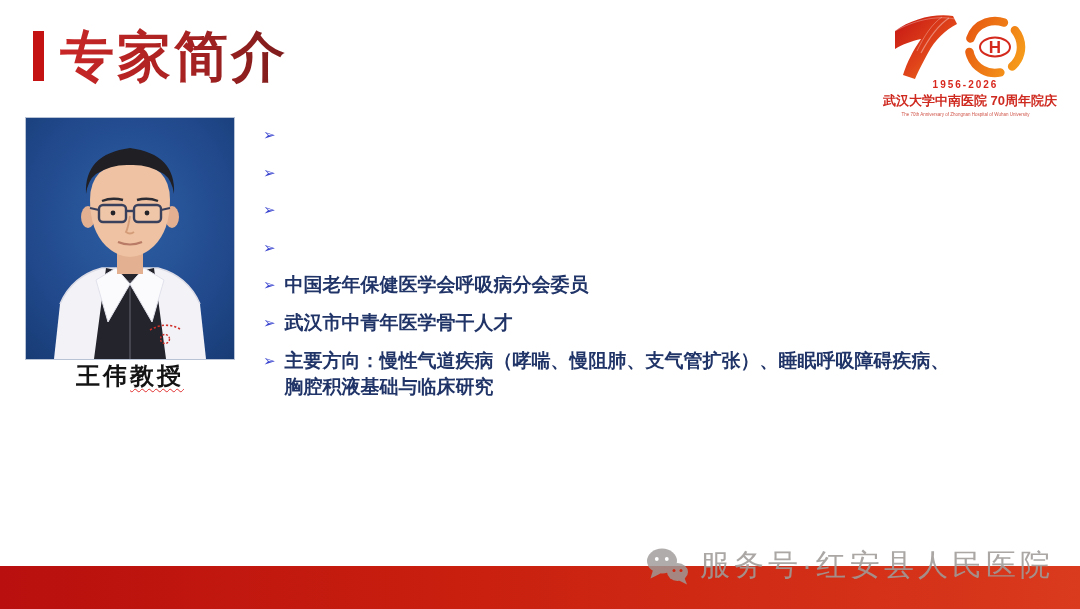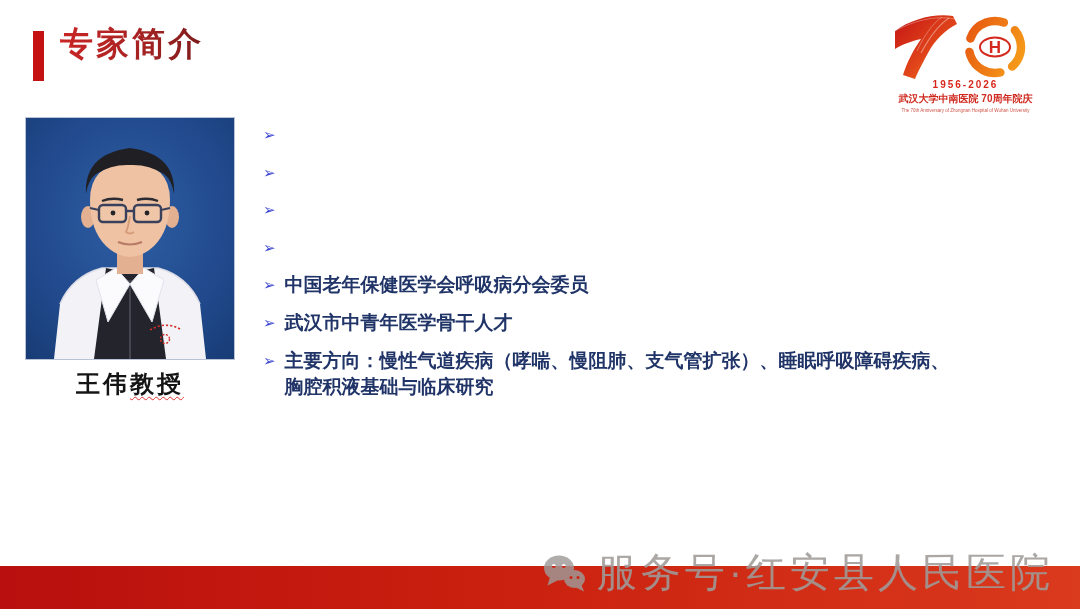--- a/index.html
+++ b/index.html
@@ -7,38 +7,38 @@
     position:relative;width:1080px;height:609px;background:#ffffff;
     overflow:hidden;font-family:"Liberation Sans","DejaVu Sans",sans-serif;
   }
   
   .title-accent{
     position:absolute;left:33px;top:31px;width:11px;height:50px;
     background:#c41212;
   }
   .page-title{
     position:absolute;left:60px;top:24px;
-    font-size:33px;font-weight:900;letter-spacing:3px;line-height:1.2;
+    font-size:54px;font-weight:900;letter-spacing:3px;line-height:1.2;
     background:linear-gradient(90deg,#c92626 0%,#a82222 55%,#7d1c1c 100%);
     -webkit-background-clip:text;background-clip:text;color:transparent;
   }
   
   .logo{position:absolute;top:5px;right:32px;width:165px;text-align:center;}
   .logo svg{display:block;margin:0 auto;}
   .logo-years{font-size:10px;font-weight:900;color:#d8281e;letter-spacing:2px;margin-top:-2px;}
-  .logo-org{font-size:10px;font-weight:700;color:#cf2a20;margin-top:2px;white-space:nowrap;}
+  .logo-org{font-size:13px;font-weight:700;color:#cf2a20;margin-top:2px;white-space:nowrap;}
   .logo-en{font-size:5px;color:#d0564a;margin-top:1px;white-space:nowrap;transform:scale(.9);transform-origin:center top;}
   
   .photo{
     position:absolute;left:25px;top:117px;width:210px;height:243px;
     border:1px solid #b9c3d6;box-sizing:border-box;background:#1c3f7c;
   }
   .photo svg{display:block;}
   .expert-name{
-    position:absolute;left:25px;top:368px;width:210px;text-align:center;
+    position:absolute;left:25px;top:360px;width:210px;text-align:center;
     font-size:24px;font-weight:600;color:#141414;letter-spacing:3px;
   }
   .expert-name .wavy{
     text-decoration:underline wavy #e03131;
     text-decoration-thickness:1px;text-underline-offset:4px;
   }
   
   .bullets{
     position:absolute;left:263px;top:120px;width:690px;
     list-style:none;margin:0;padding:2px 0 0 0;
@@ -54,21 +54,21 @@
   
   .footer-bar{
     position:absolute;left:0;top:566px;width:1080px;height:43px;
     background:linear-gradient(90deg,#b90f0e 0%,#c9200f 45%,#da3a1d 100%);
     z-index:1;
   }
   .watermark{
     position:absolute;top:545px;right:26px;z-index:3;
     display:flex;align-items:center;gap:9px;
     color:rgba(158,155,153,0.88);
-    font-size:40px;letter-spacing:4px;font-weight:400;white-space:nowrap;
+    font-size:30px;letter-spacing:4px;font-weight:400;white-space:nowrap;
   }
   .watermark svg{display:block;opacity:.82;}
 </style>
 </head>
 <body>
 
 <div class="slide">
 
   <div class="title-accent"></div>
   <div class="page-title">专家简介</div>

